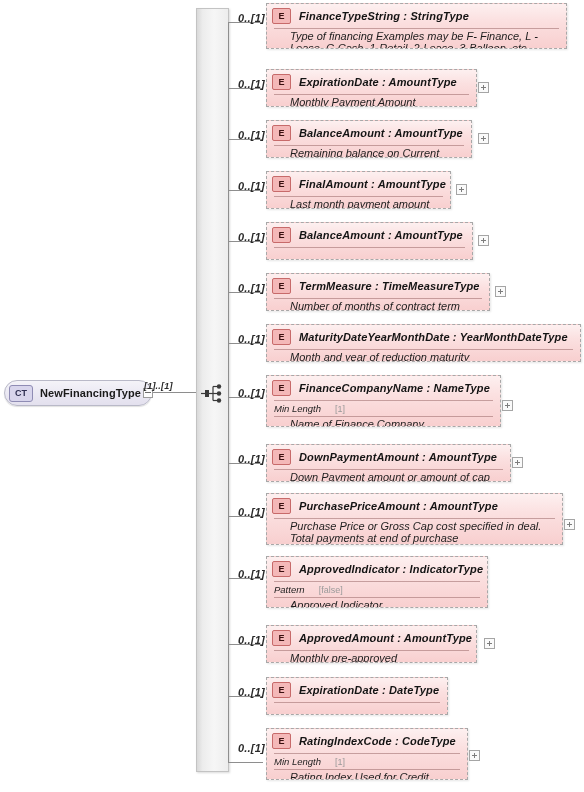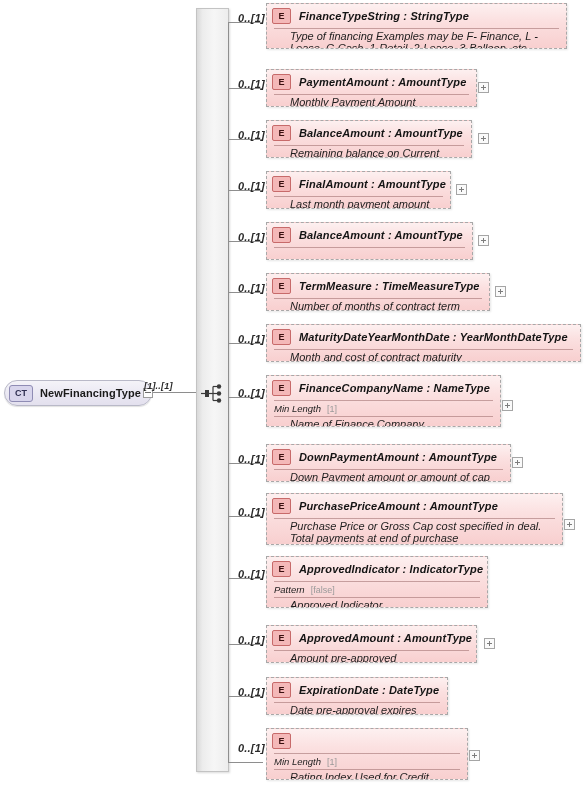--- a/index.html
+++ b/index.html
@@ -204,21 +204,21 @@
   .facet-row {
     display: flex;
     align-items: baseline;
     padding: 2px 7px 2px 7px;
     white-space: nowrap;
   }
   .facet-name {
     font-size: 9.5px;
     font-style: italic;
     color: #1d1d1d;
-    margin-right: 6px;
+    margin-right: 14px;
   }
   .facet-val {
     font-size: 9px;
     font-style: normal;
     color: #9a9a9a;
   }
   .el-doc {
     padding: 2px 8px 4px 23px;
     font-size: 11px;
     font-style: italic;
@@ -293,21 +293,21 @@
       <div class="el-doc">Type of financing Examples may be F- Finance, L - Lease, C-Cash, 1-Retail, 2-Lease, 3-Balloon, etc..</div>
     </div>
   </div>
 
   <div class="child">
     <div class="branch" style="left:228px; top:88px; width:35px;"></div>
     <div class="occurs" style="left:238px; top:78px;">0..[1]</div>
     <div class="el-box" style="left:266px; top:69px; width:211px; height:38px;">
       <div class="el-head">
         <span class="e-badge">E</span>
-        <span class="el-title">PaymentAmount : AmountType</span>
+        <span class="el-title">ExpirationDate : AmountType</span>
       </div>
       <div class="rule"></div>
       <div class="el-doc">Monthly Payment Amount</div>
     </div>
     <div class="plus-box" style="left:478px; top:82px;"></div>
   </div>
 
   <div class="child">
     <div class="branch" style="left:228px; top:139px; width:35px;"></div>
     <div class="occurs" style="left:238px; top:129px;">0..[1]</div>
@@ -365,21 +365,21 @@
 
   <div class="child">
     <div class="branch" style="left:228px; top:343px; width:35px;"></div>
     <div class="occurs" style="left:238px; top:333px;">0..[1]</div>
     <div class="el-box" style="left:266px; top:324px; width:315px; height:38px;">
       <div class="el-head">
         <span class="e-badge">E</span>
         <span class="el-title">MaturityDateYearMonthDate : YearMonthDateType</span>
       </div>
       <div class="rule"></div>
-      <div class="el-doc">Month and cost of contract maturity</div>
+      <div class="el-doc">Month and year of reduction maturity</div>
     </div>
   </div>
 
   <div class="child">
     <div class="branch" style="left:228px; top:397px; width:35px;"></div>
     <div class="occurs" style="left:238px; top:387px;">0..[1]</div>
     <div class="el-box" style="left:266px; top:375px; width:235px; height:52px;">
       <div class="el-head">
         <span class="e-badge">E</span>
         <span class="el-title">FinanceCompanyName : NameType</span>
@@ -443,44 +443,44 @@
 
   <div class="child">
     <div class="branch" style="left:228px; top:644px; width:35px;"></div>
     <div class="occurs" style="left:238px; top:634px;">0..[1]</div>
     <div class="el-box" style="left:266px; top:625px; width:211px; height:38px;">
       <div class="el-head">
         <span class="e-badge">E</span>
         <span class="el-title">ApprovedAmount : AmountType</span>
       </div>
       <div class="rule"></div>
-      <div class="el-doc">Amount pre-approved</div>
+      <div class="el-doc">Monthly pre-approved</div>
     </div>
     <div class="plus-box" style="left:484px; top:638px;"></div>
   </div>
 
   <div class="child">
     <div class="branch" style="left:228px; top:696px; width:35px;"></div>
     <div class="occurs" style="left:238px; top:686px;">0..[1]</div>
     <div class="el-box" style="left:266px; top:677px; width:182px; height:38px;">
       <div class="el-head">
         <span class="e-badge">E</span>
         <span class="el-title">ExpirationDate : DateType</span>
       </div>
       <div class="rule"></div>
-      <div class="el-doc">Date pre-approval expires</div>
     </div>
   </div>
 
   <div class="child">
     <div class="branch" style="left:228px; top:762px; width:35px;"></div>
     <div class="occurs" style="left:238px; top:742px;">0..[1]</div>
     <div class="el-box" style="left:266px; top:728px; width:202px; height:52px;">
       <div class="el-head">
         <span class="e-badge">E</span>
+        <span class="el-title">RatingIndexCode : CodeType</span>
       </div>
       <div class="rule"></div>
       <div class="facet-row">
         <span class="facet-name">Min Length</span>
         <span class="facet-val">[1]</span>
       </div>
       <div class="rule"></div>
       <div class="el-doc">Rating Index Used for Credit Approval</div>
     </div>
     <div class="plus-box" style="left:469px; top:750px;"></div>

